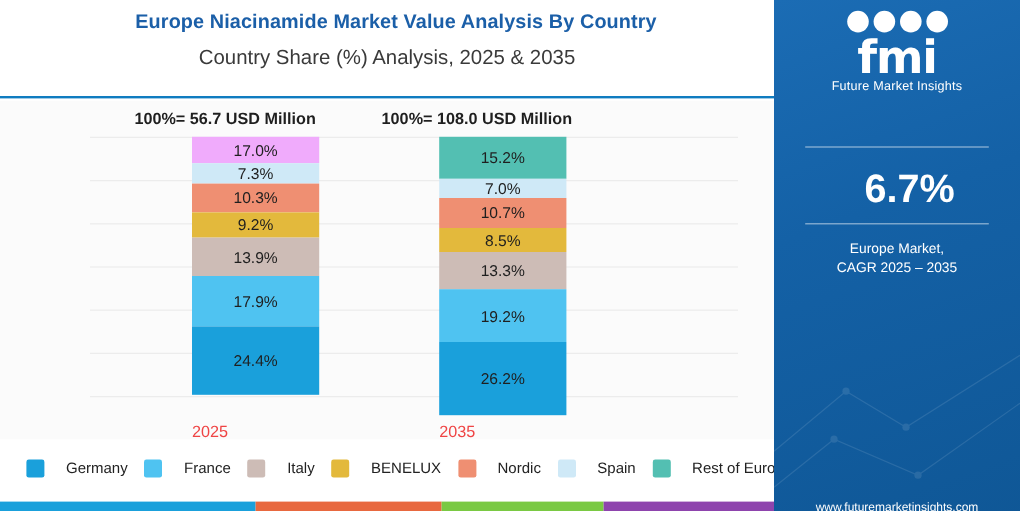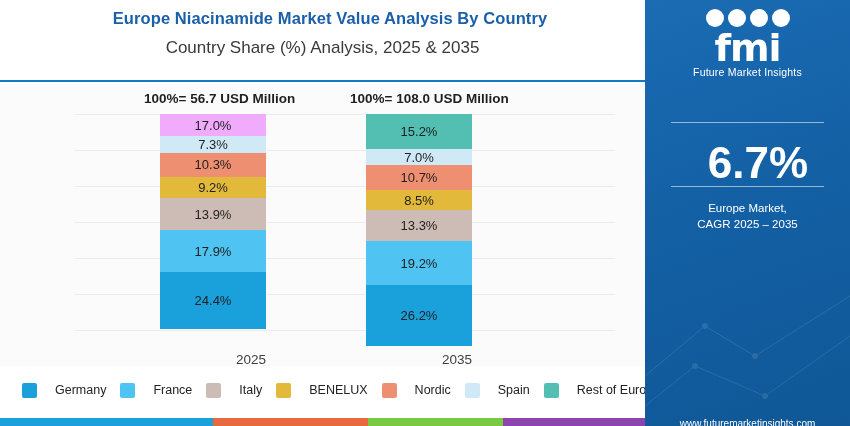--- a/index.html
+++ b/index.html
@@ -43,21 +43,20 @@
   }
   .gridline {
     position: absolute; left: 75px; width: 540px;
     height: 1px; background: #ececec;
   }
 
   .total-label {
     position: absolute;
     font-size: 13.5px; font-weight: bold; color: #1f1f1f;
     white-space: nowrap;
-    margin-left: 32px;
   }
   .total-2025 { left: 112px; top: 91px; }
   .total-2035 { left: 318px; top: 91px; }
 
   .bar-col {
     position: absolute;
     width: 106px;
   }
   .col-2025 { left: 160px; top: 114px; }
   .col-2035 { left: 366px; top: 114px; }
@@ -65,22 +64,22 @@
   .seg {
     position: relative;
     display: flex; align-items: center; justify-content: center;
     font-size: 13px; color: #1f1f1f;
     width: 106px;
   }
   .seg-label { pointer-events: none; }
 
   .xtick {
     position: absolute;
-    font-size: 13.5px; color: #404040;
-    width: 106px; text-align: right;
+    font-size: 13.5px; color: #ef4444;
+    width: 106px; text-align: left;
   }
   .x-2025 { left: 160px; top: 352px; }
   .x-2035 { left: 366px; top: 352px; }
 
   .legend {
     position: absolute; left: 0; top: 376px;
     width: 645px; height: 28px;
     display: flex; align-items: center;
     padding-left: 22px;
     gap: 14px;
@@ -126,21 +125,21 @@
   .fmi-tag {
     font-size: 10.5px; color: #ffffff; letter-spacing: 0.2px; margin-top: -2px;
   }
   .rp-divider {
     position: absolute; left: 26px; width: 153px; height: 1px;
     background: rgba(255,255,255,0.55);
   }
   .cagr-value {
     position: absolute; left: 0; top: 138px; width: 205px;
     text-align: center; color: #ffffff;
-    font-size: 44px; font-weight: bold; padding-left: 21px;
+    font-size: 33px; font-weight: bold; padding-left: 21px;
   }
   .cagr-desc {
     position: absolute; left: 0; top: 200px; width: 205px;
     text-align: center; color: #ffffff;
     font-size: 11.5px; line-height: 16px;
   }
   .rp-url {
     position: absolute; left: 0; top: 398px; width: 205px;
     text-align: center; color: #ffffff; font-size: 10px; margin-top: 20px;
   }

